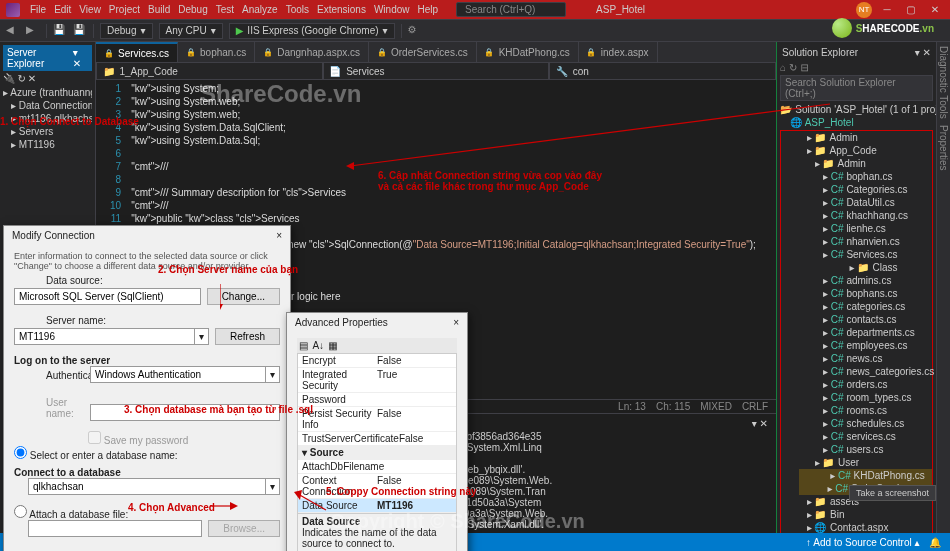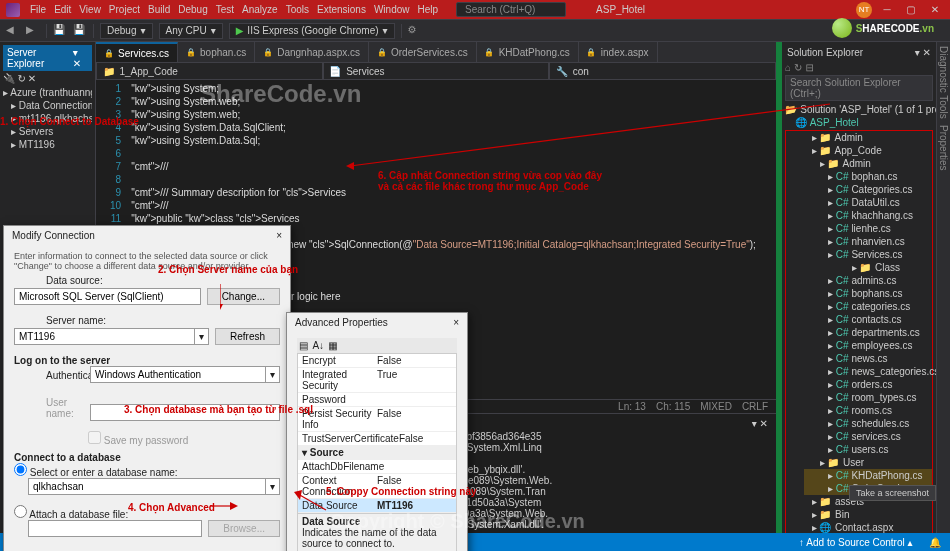--- a/index.html
+++ b/index.html
@@ -36,35 +36,35 @@
 .dropdown-row .dd { flex: 1; border: 1px solid #3f3f46; padding: 1px 6px; color: #ccc; display: flex; align-items: center; gap: 4px; }
 
 .code { flex: 1; background: #1e1e1e; font-family: Consolas, monospace; font-size: 10px; display: flex; overflow: hidden; position: relative; }
 .gutter { background: #1e1e1e; color: #2b91af; text-align: right; padding: 2px 6px 2px 14px; line-height: 13px; user-select: none; }
 .codetext { padding: 2px 4px; line-height: 13px; white-space: pre; color: #dcdcdc; }
 .str { color: #d69d85; }
 
 .output { background: #1e1e1e; border-top: 1px solid #3f3f46; height: 120px; font-family: Consolas, monospace; font-size: 9px; padding: 4px 8px; color: #ccc; overflow: hidden; }
 .output .ohdr { display: flex; gap: 10px; margin-bottom: 2px; }
 
-.solexp { width: 160px; background: #252526; border-left: 6px solid #15803d; padding: 3px; font-size: 9px; overflow: hidden; position: relative; }
+.solexp { width: 160px; background: #252526; border-left: 1px solid #15803d; padding: 3px; font-size: 9px; overflow: hidden; position: relative; }
 .solexp .hdr { color: #ccc; padding: 2px; display: flex; justify-content: space-between; }
 .solexp .search { background: #333337; border: 1px solid #3f3f46; padding: 1px 4px; color: #888; margin: 2px 0; }
 .solexp .tree { line-height: 13px; }
 .solexp .tree div { white-space: nowrap; }
 .fcs { color: #4ec9b0; }
 .fproj { color: #4ec9b0; }
 .redbox { border: 1px solid #c00; }
-.yellowbg { background: rgba(200,150,0,0.3); }
+.yellowbg { background: rgba(200,150,0,0.3); text-align: center; }
 
 .rightbar { width: 14px; background: #2d2d30; border-left: 1px solid #3f3f46; display: flex; flex-direction: column; align-items: center; padding-top: 4px; gap: 6px; color: #888; font-size: 8px; }
 .rightbar div { writing-mode: vertical-rl; }
 
 .statusbar { position: absolute; bottom: 0; left: 0; right: 0; height: 18px; background: #007acc; display: flex; align-items: center; padding: 0 8px; color: #fff; font-size: 10px; }
-.statusbar .right { margin-left: auto; display: flex; gap: 17px; }
+.statusbar .right { margin-left: auto; display: flex; gap: 10px; }
 
 
 .dialog { position: absolute; background: #f0f0f0; border: 1px solid #888; box-shadow: 2px 2px 8px rgba(0,0,0,0.5); color: #222; font-size: 10px; z-index: 10; }
 .dialog .titlebar { padding: 4px 8px; display: flex; justify-content: space-between; align-items: center; }
 .dialog .content { padding: 6px 10px; }
 .dialog input[type=text] { background: #fff; border: 1px solid #999; padding: 2px 4px; width: 100%; }
 .dialog .btn { background: #e1e1e1; border: 1px solid #adadad; padding: 2px 14px; cursor: pointer; }
 .dialog label { display: block; margin: 4px 0 2px; padding-left: 32px; }
 .dialog .row { display: flex; gap: 6px; align-items: flex-end; margin-bottom: 10px; }
 .dialog .row .grow { flex: 1; }
@@ -289,22 +289,22 @@
       <div class="grow" style="display:flex">
           <input type="text" style="flex: 1 1 0%;" value="Windows Authentication">
           <span style="border:1px solid #999;border-left:none;padding:2px 4px;background:#fff">▾</span>
         </div>
     </div>
     <div class="row">
         <label style="width:70px;color:#999">User name:</label>
         <input type="text" class="grow" disabled="" style="">
       </div>
     <div style="margin-left:74px;color:#999"><input type="checkbox" disabled="" style=""> <span>Save my password</span></div>
+    <div><input type="radio" checked="" style=""> <span>Select or enter a database name:</span></div>
     <div style="margin-top:6px;font-weight:600">Connect to a database</div>
-    <div><input type="radio" checked="" style=""> <span>Select or enter a database name:</span></div>
     <div class="row" style="margin-left:14px">
         <div class="grow" style="display:flex">
           <input type="text" style="flex: 1 1 0%;" value="qlkhachsan">
           <span style="border:1px solid #999;border-left:none;padding:2px 4px;background:#fff">▾</span>
         </div>
       </div>
     <div><input type="radio" style=""> <span>Attach a database file:</span></div>
     <div class="row" style="margin-left:14px">
         <input type="text" class="grow" disabled="" style="">
         <button class="btn" disabled="">Browse...</button>

